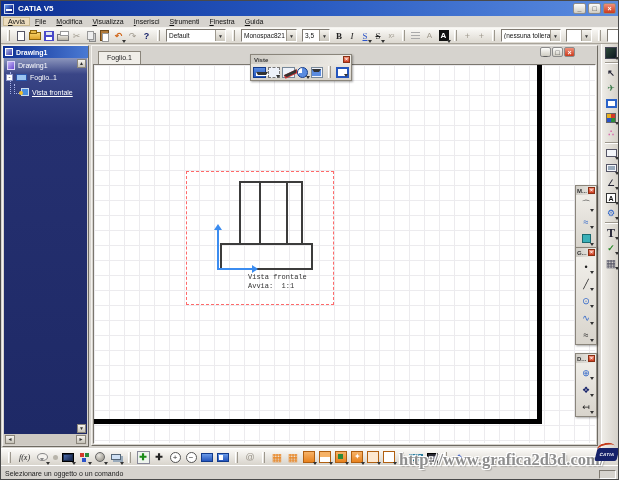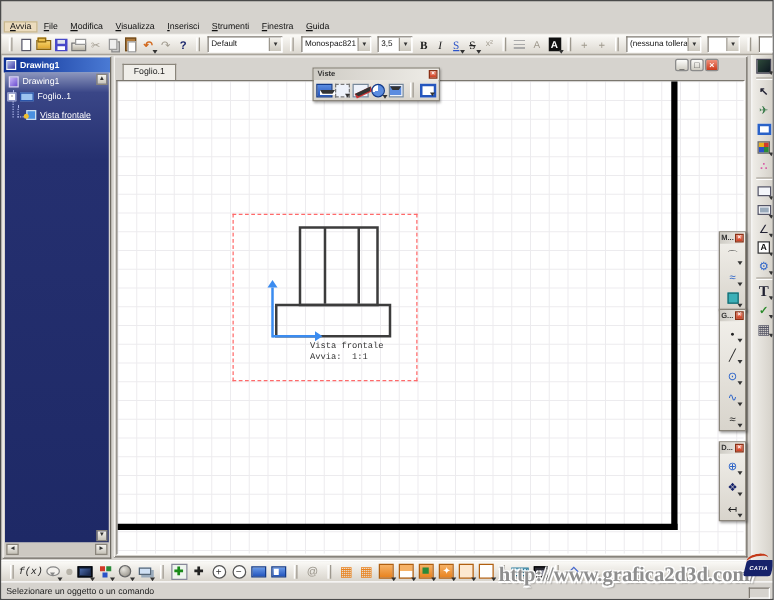--- a/index.html
+++ b/index.html
@@ -142,21 +142,21 @@
   .i-framed{width:11px;height:8px;border:1px solid #556;background:#f4f6fa;}
   .i-framed.fill::after{content:"";display:block;margin:1px;height:4px;background:#9ab;}
   .i-aboxd{width:10px;height:10px;border:1px solid #333;background:#fff;font-size:7px;font-weight:bold;
     display:flex;align-items:center;justify-content:center;color:#111;}
 
   
   .bottombar{position:absolute;left:0;top:447px;right:0;height:17px;
     background:linear-gradient(#fbfaf7,#d8d4cc);border-top:1px solid #fff;
     display:flex;align-items:center;padding-left:4px;gap:2px;}
   .bi{width:14px;height:13px;display:flex;align-items:center;justify-content:center;font-size:9px;color:#222;position:relative;flex:0 0 auto;}
-  .i-fx{font-family:Liberation Mono, monospace;font-style:italic;font-size:8px;width:17px;color:#222;}
+  .i-fx{font-family:Liberation Serif, serif;font-style:italic;font-size:8px;width:17px;color:#222;}
   .i-bub{width:11px;height:8px;border:1px solid #888;border-radius:50%;background:#f4f2ee;position:relative;}
   .i-bub::after{content:"";position:absolute;left:2px;bottom:-3px;border:2px solid transparent;border-top:3px solid #888;}
   .i-mini{width:5px;height:5px;border-radius:50%;background:#b8b4aa;}
   .i-screen{width:12px;height:9px;background:#1a2a4a;border:1px solid #000;}
   .i-screen::after{content:"";display:block;margin:1px;height:5px;background:linear-gradient(135deg,#4a6aa8,#16244a);}
   .i-tree3{width:4px;height:4px;background:#d23a2a;box-shadow:5px 0 0 #2a8a3a,2px 5px 0 #2a52c8;margin:-4px 0 0 -4px;}
   .i-globe{width:10px;height:10px;border-radius:50%;background:radial-gradient(circle at 35% 30%,#e8e6e0,#8a867c);border:1px solid #666;}
   .i-layers{width:10px;height:6px;background:#cfe0f4;border:1px solid #567;box-shadow:2px 2px 0 #9ab;}
   .i-fit{width:13px;height:13px;border:1px solid #889;background:#eef4ee;color:#1a8a1a;font-size:9px;font-weight:bold;
     display:flex;align-items:center;justify-content:center;}
@@ -190,20 +190,29 @@
     transform:skewX(-14deg);border-radius:2px;display:flex;align-items:center;justify-content:center;
     color:#fff;font-size:4.5px;font-weight:bold;letter-spacing:.3px;}
   .catialogo::before{content:"";position:absolute;left:2px;top:1px;width:18px;height:8px;
     border-top:2px solid #c43a1a;border-radius:50%;transform:rotate(-12deg);}
 </style>
 </head>
 <body>
 
 <div class="app">
 
+  <div class="titlebar">
+    <span class="applogo"></span>
+    <span>CATIA V5</span>
+    <span class="wbtns">
+      <span class="wbtn">_</span>
+      <span class="wbtn">□</span>
+      <span class="wbtn close">×</span>
+    </span>
+  </div>
 
   <div class="menubar">
     <span class="menu-item hot">Avvia</span>
     <span class="menu-item">File</span>
     <span class="menu-item">Modifica</span>
     <span class="menu-item">Visualizza</span>
     <span class="menu-item">Inserisci</span>
     <span class="menu-item">Strumenti</span>
     <span class="menu-item">Finestra</span>
     <span class="menu-item">Guida</span>

